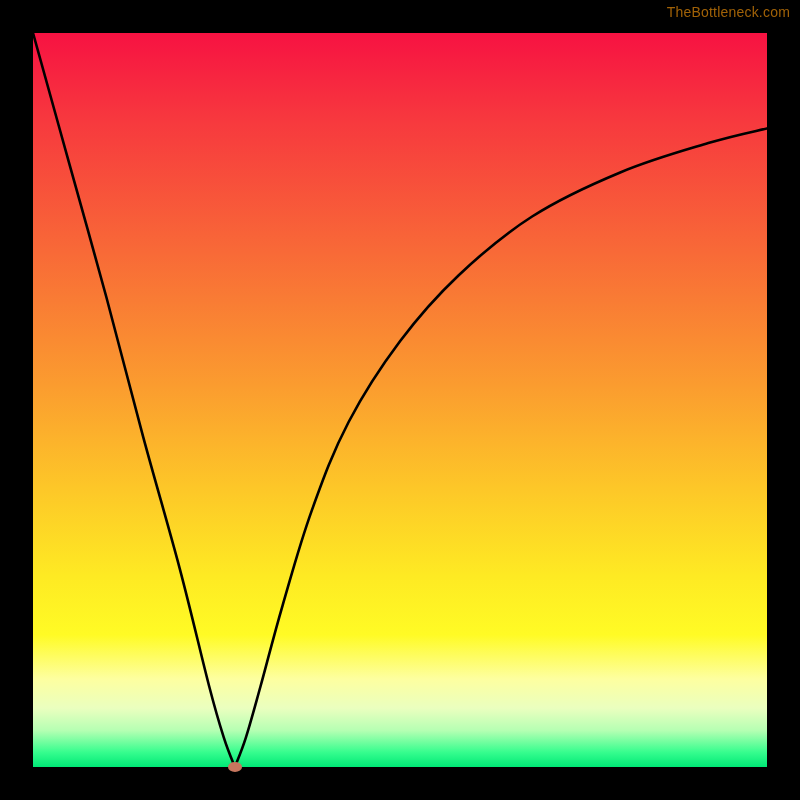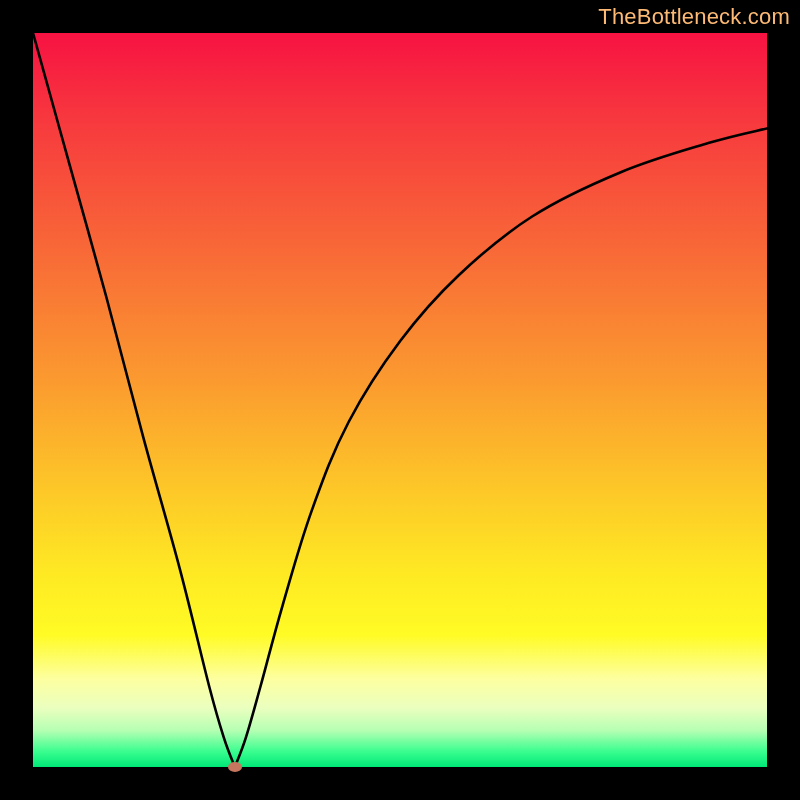--- a/index.html
+++ b/index.html
@@ -54,22 +54,22 @@
     width: 14px;
     height: 10px;
     background: #c6765e;
     border-radius: 50%;
     transform: translate(-50%, -50%);
   }
   .watermark {
     position: absolute;
     top: 4px;
     right: 10px;
-    color: #fdba74;
-    font-size: 22px;
+    color: #a16207;
+    font-size: 14px;
     letter-spacing: 0.2px;
     margin-left: 35px;
   }
 </style>
 </head>
 <body>
 
 <div class="frame">
   <div class="plot"></div>
 

